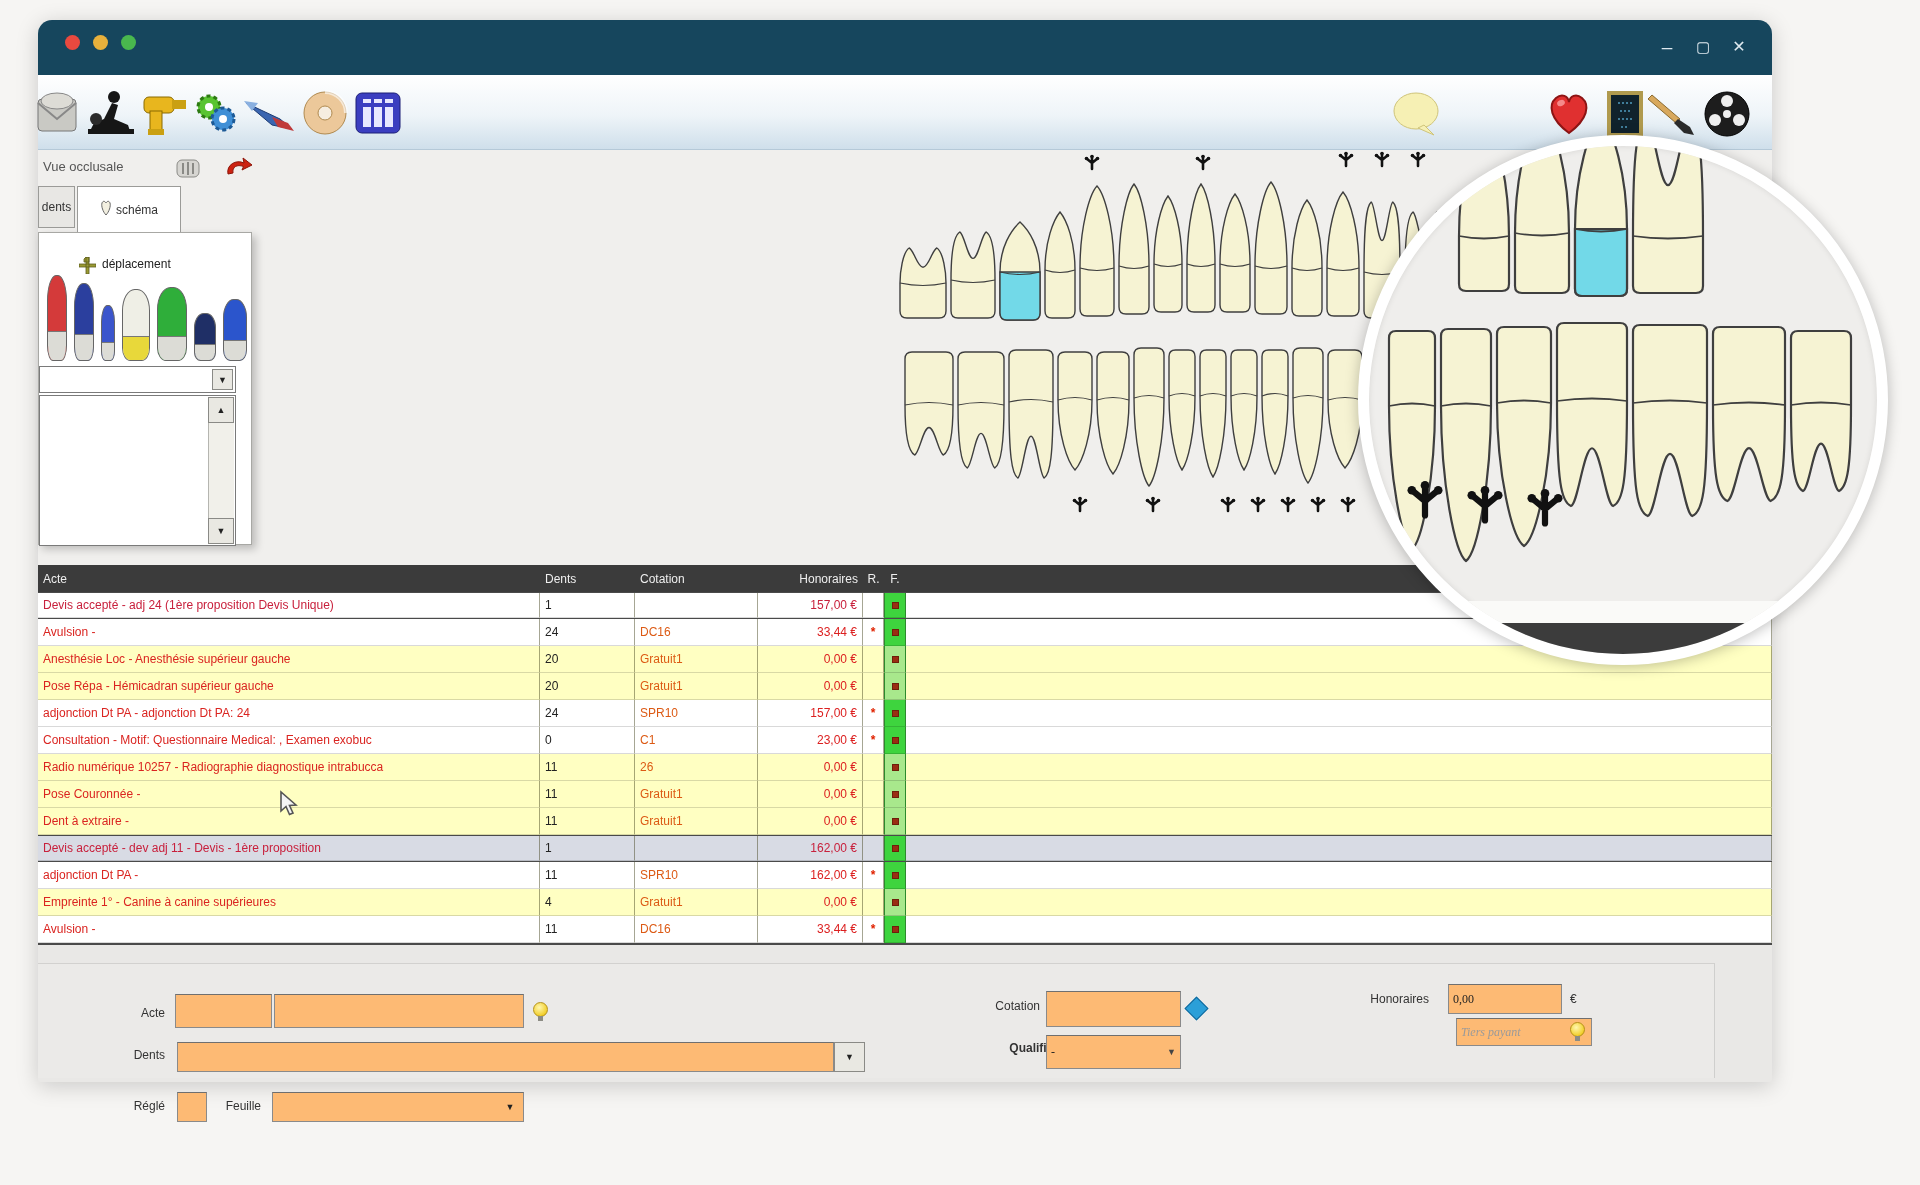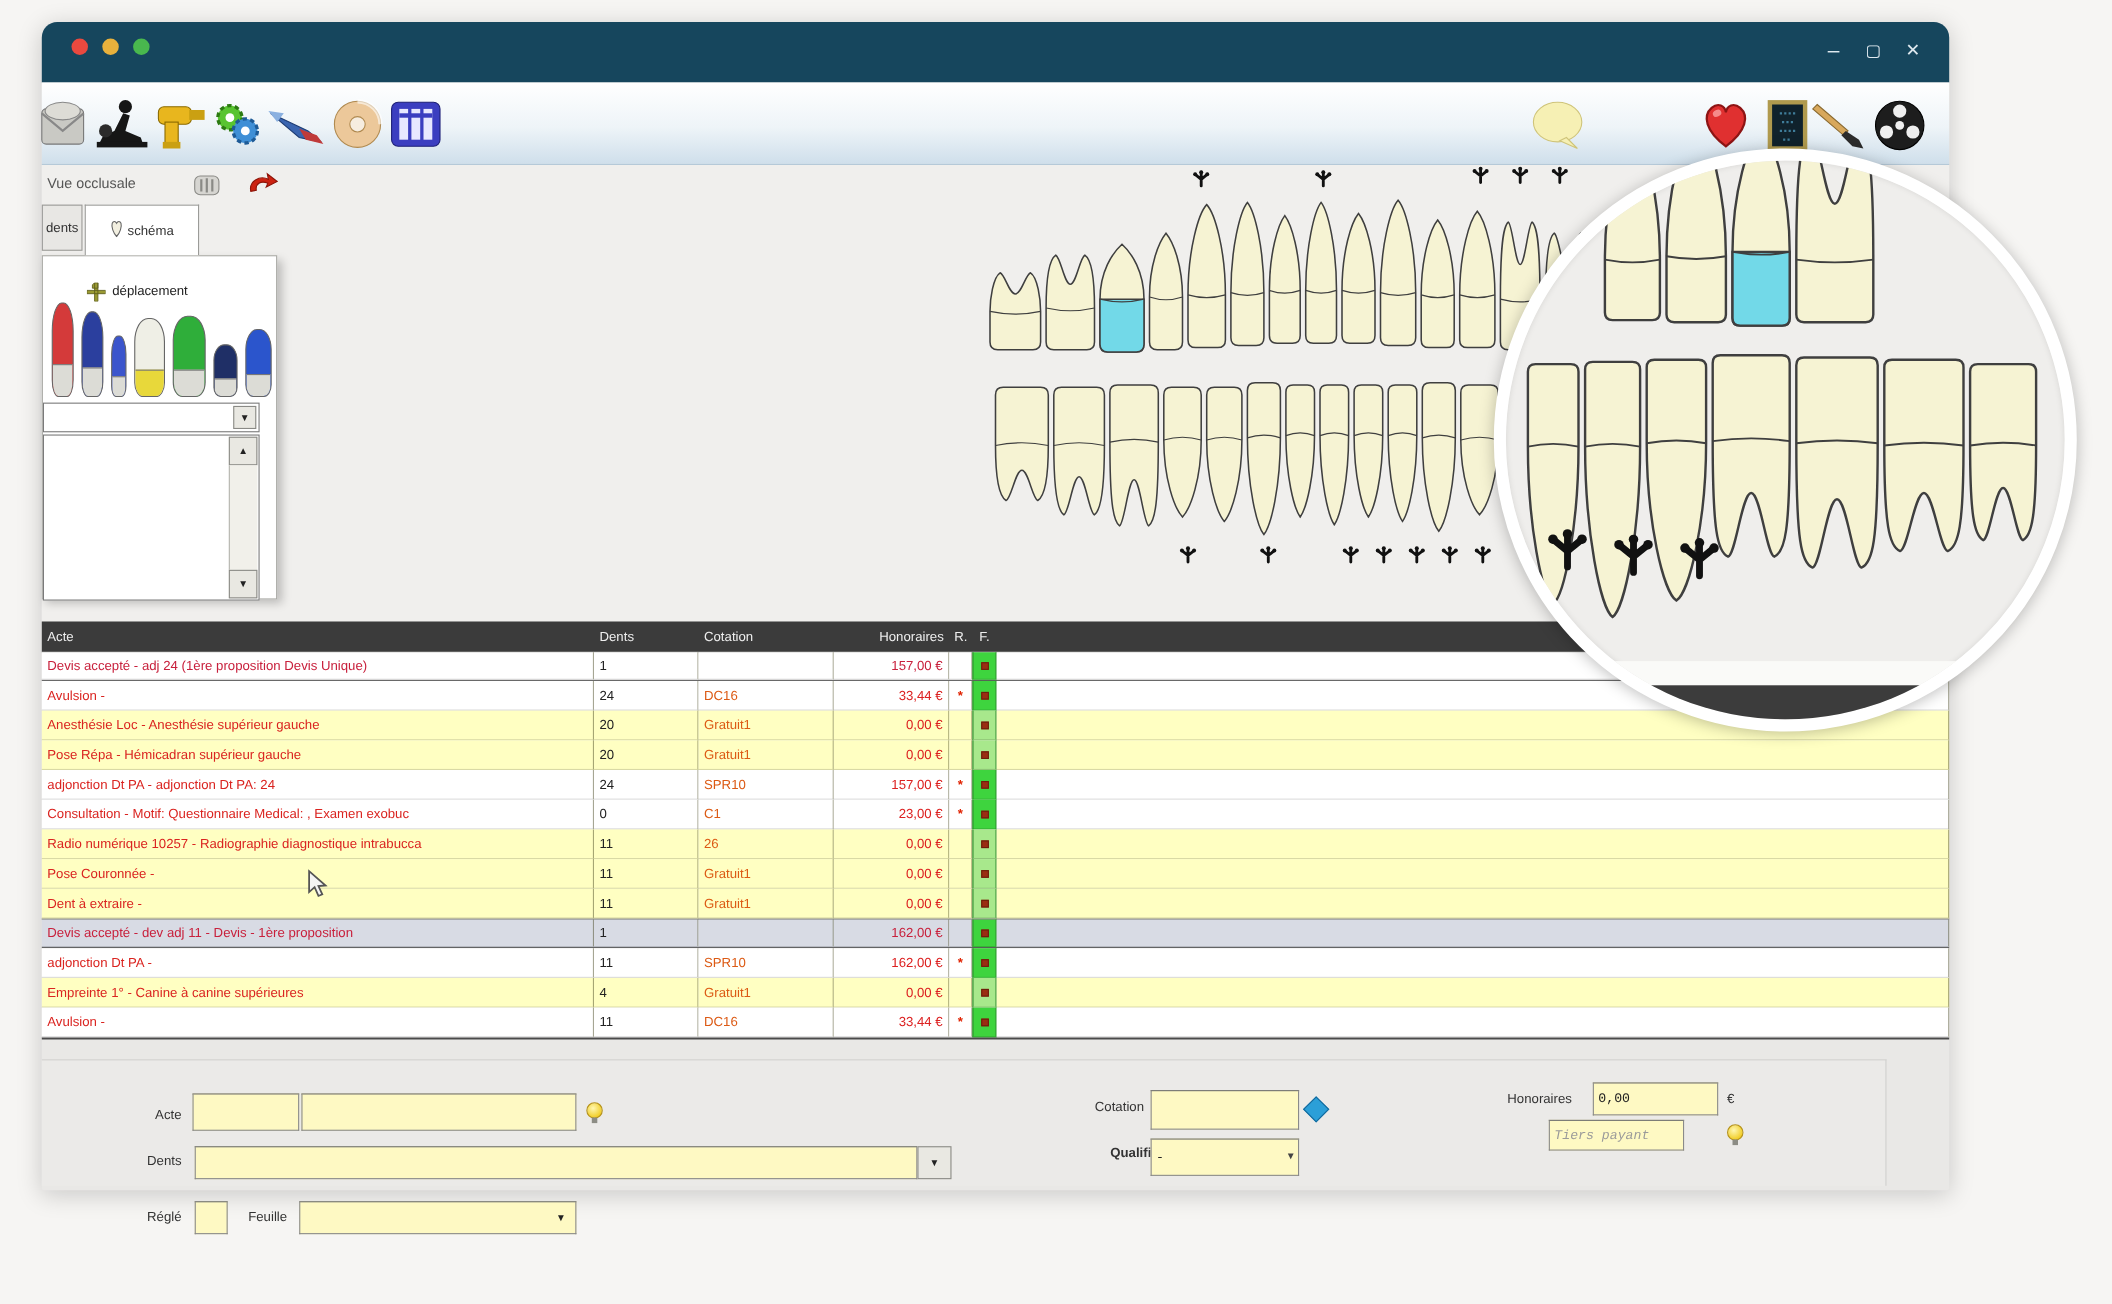--- a/index.html
+++ b/index.html
@@ -59,22 +59,22 @@
   .row.devis-light .c-acte,.row.devis-gray .c-acte,
   .row.devis-light .c-hon,.row.devis-gray .c-hon{color:#c8203c;}
   .row.devis-light,.row.devis-gray{border-top:1px solid #4a4a4a;border-bottom:1px solid #4a4a4a;}
   .row.bright .c-f{background:#3ed43e;}
   .row.pale .c-f{background:#a8e88c;}
   .row.devis-light .c-f,.row.devis-gray .c-f{background:#3ed43e;}
   
   .form{position:absolute;left:0;top:943px;width:1677px;height:115px;background:#ebeae8;
         border-top:1px solid #d2d1cf;border-right:1px solid #cfcfcd;z-index:10;}
   .flabel{position:absolute;font-size:12px;color:#333;text-align:right;}
-  .inp{position:absolute;background:#fef9c3;border:1px solid #8a8a8a;border-top-color:#6f6f6f;
-       font-size:12px;color:#222;padding:12px 4px;font-family:Liberation Mono, monospace;}
+  .inp{position:absolute;background:#fdba74;border:1px solid #8a8a8a;border-top-color:#6f6f6f;
+       font-size:12px;color:#222;padding:12px 4px;font-family:Liberation Serif, serif;}
   .inp::placeholder{color:#9a9a9a;font-style:italic;}
   .arrowbtn{position:absolute;background:#e9e8e2;border:1px solid #8a8a86;font-size:9px;color:#222;
             display:flex;align-items:center;justify-content:center;}
   .bulb{position:absolute;width:15px;height:15px;border-radius:50%;
         background:radial-gradient(circle at 40% 35%,#fff7b0,#f2cf2c 70%,#caa10e);border:1px solid #b5921a;}
   .bulb::after{content:"";position:absolute;left:4px;bottom:-5px;width:5px;height:5px;background:#8c8c84;}
   .diamond{position:absolute;width:17px;height:17px;background:#2b9fd8;border:1px solid #13689a;transform:rotate(45deg);}
   
   .mag{position:absolute;left:1320px;top:115px;width:530px;height:530px;border-radius:50%;
        border:11px solid #ffffff;background:#efeeec;overflow:hidden;z-index:50;
@@ -548,21 +548,21 @@
 
     <label class="flabel" style="left:951px;top:77px;width:93px;font-weight:bold;">Qualification</label>
     <span class="inp" style="left:1008px;top:71px;width:135px;height:34px;display:flex;align-items:center;">
       <span>-</span>
       <span style="margin-left:auto;font-size:9px;color:#444;">▼</span>
     </span>
 
     <label class="flabel" style="left:1298px;top:28px;width:93px;">Honoraires</label>
     <input class="inp" style="left: 1410px; top: 20px; width: 114px; height: 30px;" value="0,00">
     <span class="flabel" style="left:1532px;top:28px;width:14px;text-align:left;">€</span>
-    <input class="inp" style="left: 1370px; top: 54px; width: 123px; height: 28px;" placeholder="Tiers payant">
+    <input class="inp" style="left: 1418px; top: 54px; width: 136px; height: 28px;" placeholder="Tiers payant">
     <span class="bulb" style="left:1532px;top:58px;"></span>
   </div>
 
   <div class="mag">
     <svg id="teeth-mag" width="508" height="508" viewBox="1368 145 508 508">
         <rect x="1368" y="600" width="510" height="22" fill="#fafaf8"></rect>
         <rect x="1368" y="622" width="510" height="38" fill="#3c3c3c"></rect>
         <path d="M 1465 290 Q 1458 290 1458 283 L 1458 235 C 1458 176.5 1472 126 1483 118 C 1494 126 1508 176.5 1508 235 L 1508 283 Q 1508 290 1501 290 Z" fill="#f6f3d3" stroke="#3f3f3f" stroke-width="2.2"></path>
         <path d="M 1458 235 Q 1483 240 1508 235" fill="none" stroke="#3f3f3f" stroke-width="1.7600000000000002"></path>
         <path d="M 1521 292 Q 1514 292 1514 285 L 1514 232 C 1514 172 1529.12 120 1541 112 C 1552.88 120 1568 172 1568 232 L 1568 285 Q 1568 292 1561 292 Z" fill="#f6f3d3" stroke="#3f3f3f" stroke-width="2.2"></path>

